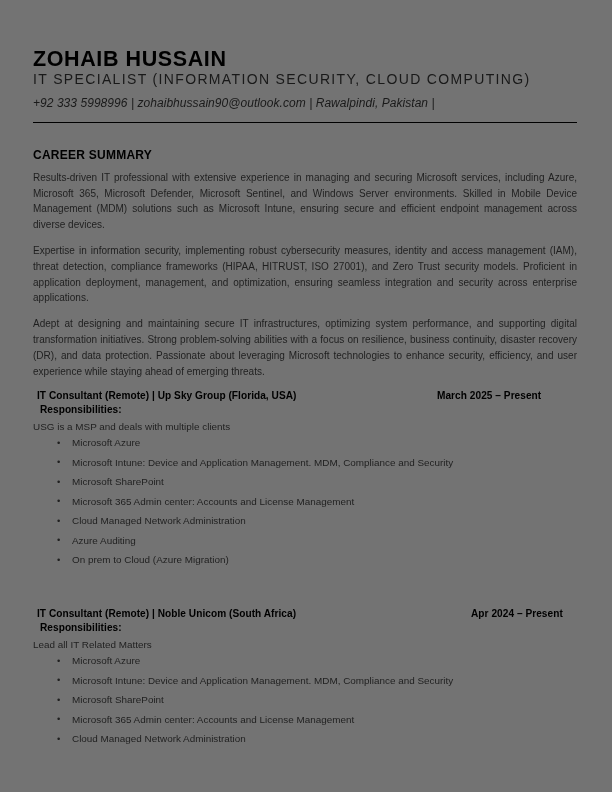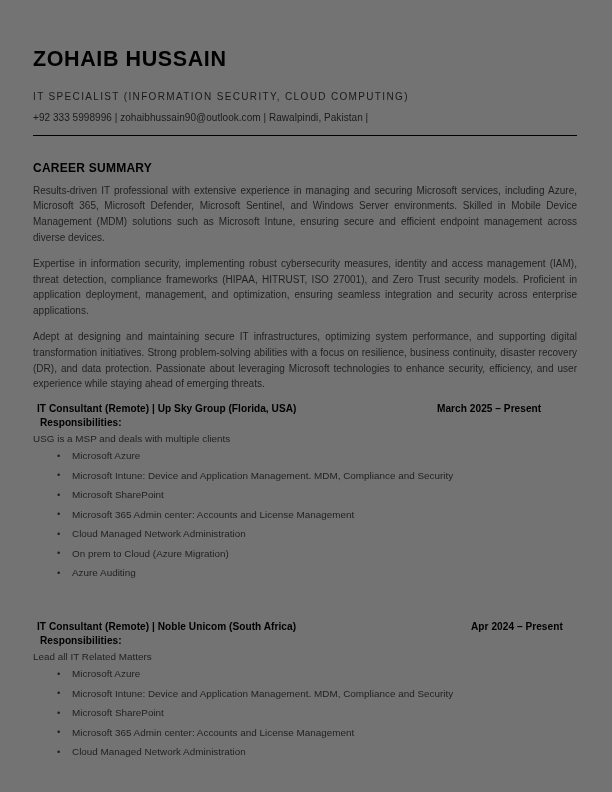--- a/index.html
+++ b/index.html
@@ -35,33 +35,34 @@
   
   .hdr-name {
     font-size: 21.5px;
     font-weight: bold;
     letter-spacing: 0.6px;
     line-height: 1.05;
     margin-top: 48px;
     color: #000000;
   }
   .hdr-title {
-    font-size: 10px;
+    font-size: 14px;
     font-weight: normal;
     letter-spacing: 1.35px;
     color: #191919;
-    margin-top: 20px;
+    margin-top: 0;
     line-height: 1.2;
   }
   .hdr-contact {
-    font-size: 10px;
+    font-size: 12px;
     color: #1a1a1a;
     margin-top: 9px;
     line-height: 1.2;
     letter-spacing: 0.05px;
+    font-style: italic;
   }
 
   .rule {
     border: 0;
     border-top: 1.6px solid #000000;
     margin: 0;
     width: 544px;
     margin-top: 11px;
   }
 
@@ -183,22 +184,22 @@
         <span class="job-date d1">March 2025 – Present</span>
       </div>
       <div class="job-resp">Responsibilities:</div>
       <div class="job-intro">USG is a MSP and deals with multiple clients</div>
       <ul class="bullets">
         <li>Microsoft Azure</li>
         <li>Microsoft Intune: Device and Application Management. MDM, Compliance and Security</li>
         <li>Microsoft SharePoint</li>
         <li>Microsoft 365 Admin center: Accounts and License Management</li>
         <li>Cloud Managed Network Administration</li>
+        <li>Azure Auditing</li>
         <li>On prem to Cloud (Azure Migration)</li>
-        <li>Azure Auditing</li>
       </ul>
     </div>
 
     <div class="job second">
       <div class="job-line">
         <span class="job-title">IT Consultant (Remote) | Noble Unicom (South Africa)</span>
         <span class="job-date d2">Apr 2024 – Present</span>
       </div>
       <div class="job-resp">Responsibilities:</div>
       <div class="job-intro">Lead all IT Related Matters</div>

